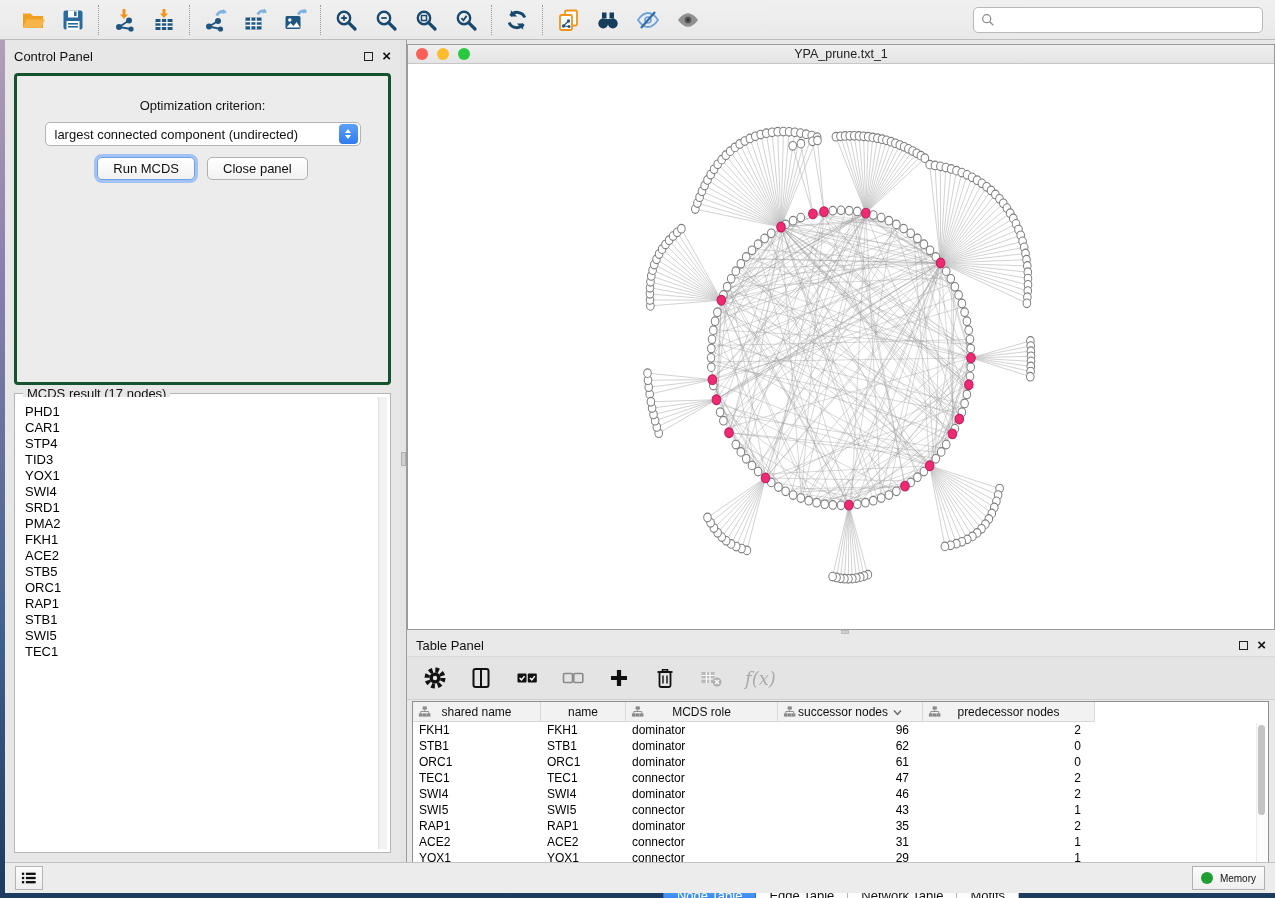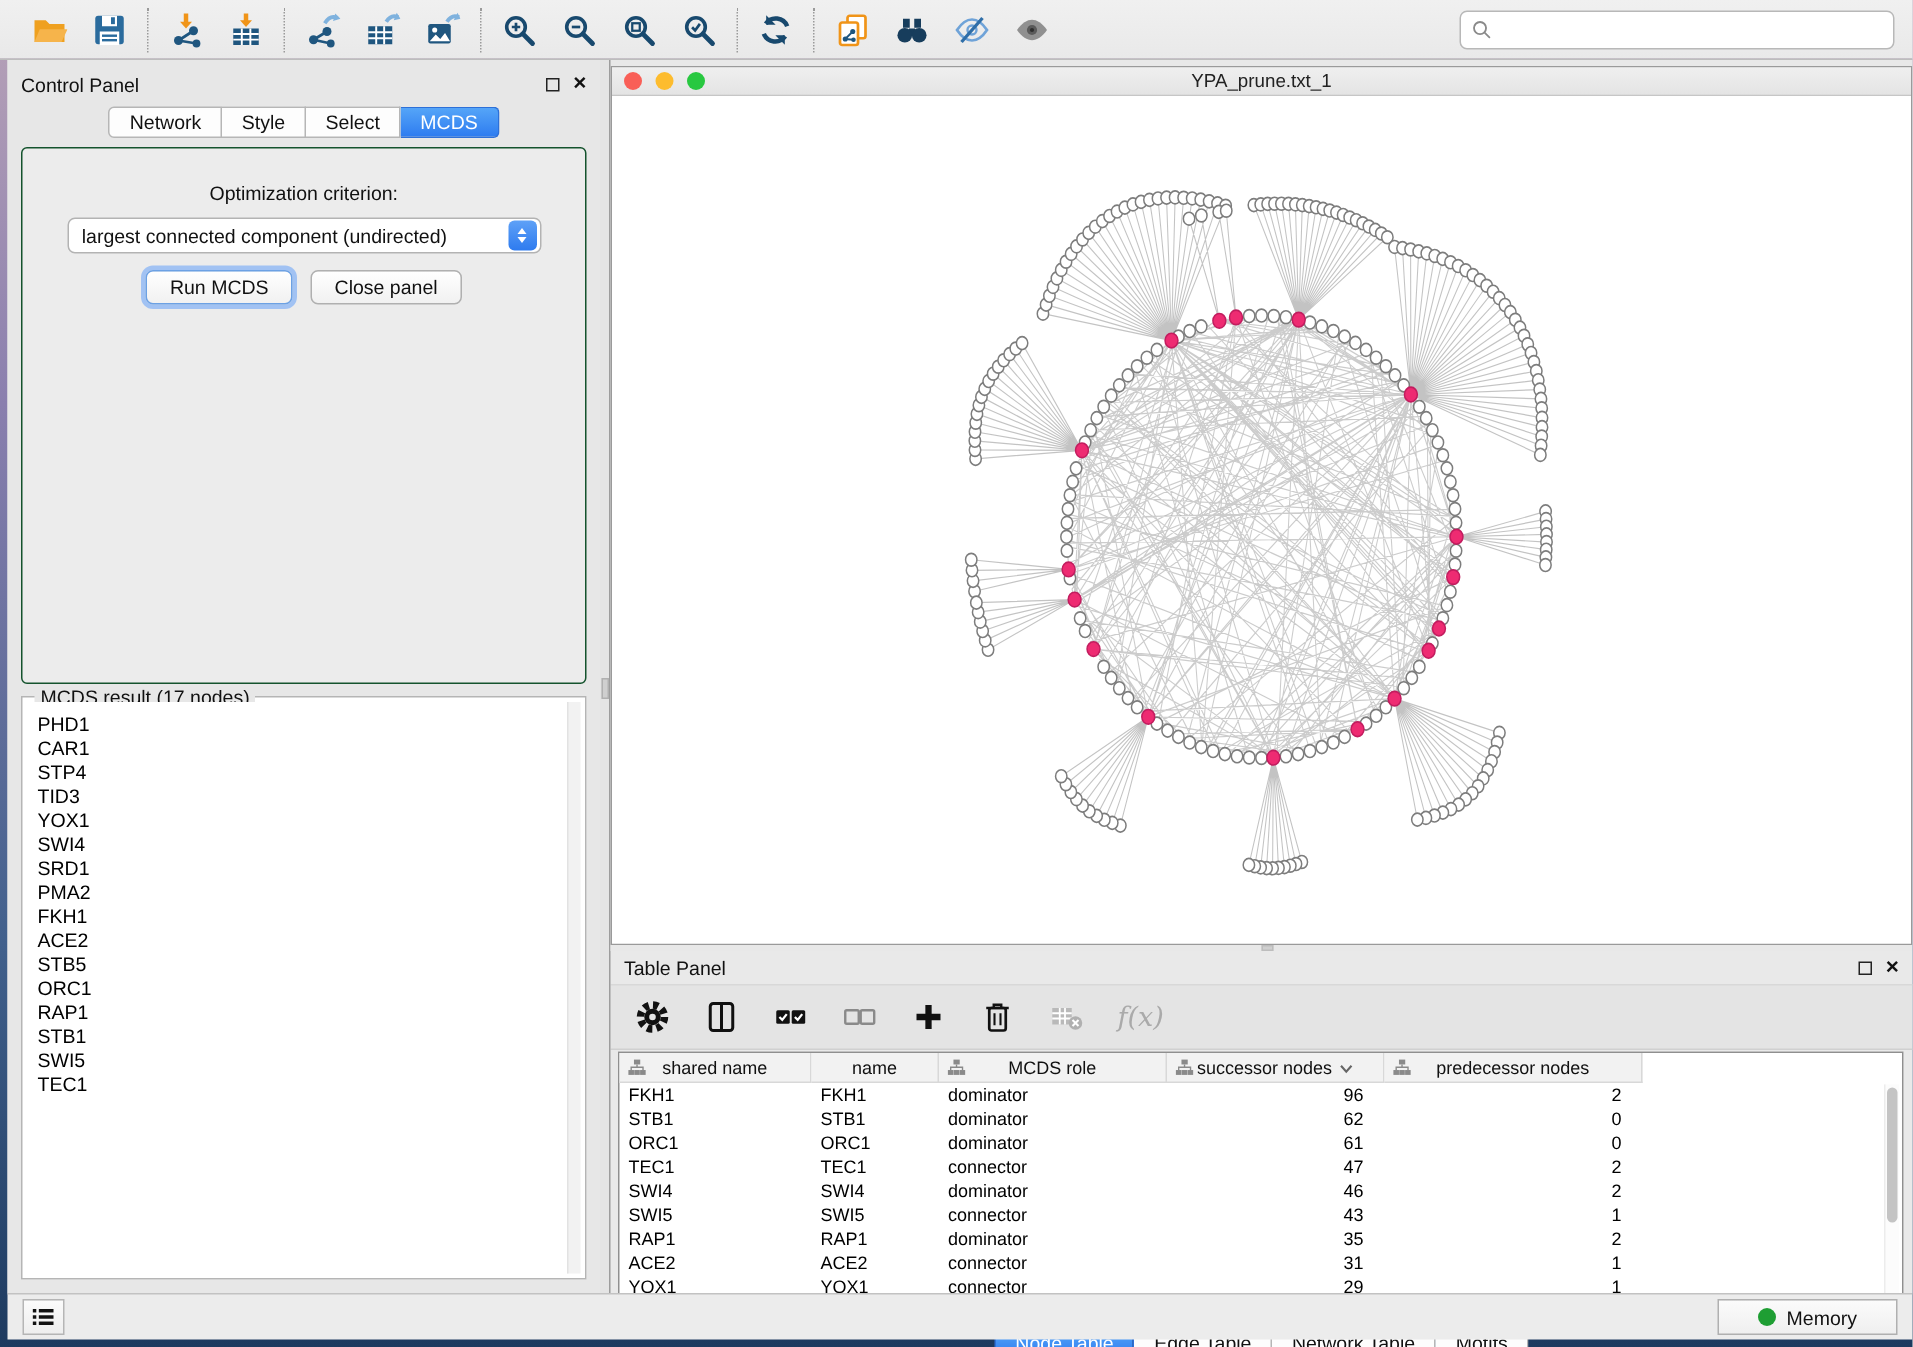--- a/index.html
+++ b/index.html
@@ -27,21 +27,21 @@
   .panel-title { font-size:13px; color:#111; }
   .panel-ctl { margin-left:auto; display:flex; align-items:center; gap:9px; }
   .float-ico { width:9px; height:9px; border:1.5px solid #222; display:inline-block; }
   .close-ico { font-size:15px; font-weight:bold; color:#111; line-height:10px; }
   .cp-tabs { display:flex; justify-content:center; margin:4px 0 0 0; flex:0 0 auto; }
   .seg-tab { height:21px; padding:0 13px; background:#fdfdfd; border:1px solid #b6b6b6; border-left:none;
              font-size:13px; display:flex; align-items:center; color:#111; }
   .seg-tab:first-child { border-left:1px solid #b6b6b6; border-radius:4px 0 0 4px; }
   .seg-tab:last-child { border-radius:0 4px 4px 0; }
   .seg-tab.active { background:linear-gradient(#55a5f8,#2e7cf0); border-color:#2e70d8; color:#fff; }
-  .cp-inner { margin:6px 9px 0 9px; height:358px; background:#ececec; border:1px solid #14532d; border-radius:4px;
+  .cp-inner { margin:6px 9px 0 9px; height:312px; background:#ececec; border:3px solid #14532d; border-radius:4px;
               display:flex; flex-direction:column; align-items:center; flex:0 0 auto; }
   .opt-label { margin-top:22px; font-size:13px; color:#111; }
   .dropdown { margin-top:9px; width:316px; height:24px; background:#fff; border:1px solid #b3b3b3; border-radius:5px;
               display:flex; align-items:center; }
   .dd-value { flex:1; padding-left:9px; font-size:13px; color:#111; white-space:nowrap; }
   .dd-stepper { width:19px; height:20px; margin:2px; border-radius:4px; background:linear-gradient(#5ea1f7,#2e7bef);
                 display:flex; flex-direction:column; align-items:center; justify-content:center; gap:2px; }
   .dd-up { width:0; height:0; border-left:3.5px solid transparent; border-right:3.5px solid transparent; border-bottom:4px solid #fff; }
   .dd-dn { width:0; height:0; border-left:3.5px solid transparent; border-right:3.5px solid transparent; border-top:4px solid #fff; }
   .cp-btnrow { display:flex; gap:12px; margin-top:11px; }
@@ -87,22 +87,22 @@
   .nt-cell { font-size:12px; color:#000; line-height:16px; white-space:nowrap; overflow:hidden; }
   .nt-scroll { position:absolute; top:21px; right:2px; bottom:2px; width:10px; background:#fcfcfc; border-left:1px solid #ececec; }
   .nt-thumb { position:absolute; top:2px; left:1px; width:7px; height:90px; border-radius:4px; background:#c4c4c4; }
   .tp-tabs { flex:1; display:flex; align-items:center; justify-content:center; }
 
   
   .statusbar { position:absolute; left:5px; right:0; bottom:5px; height:31px; background:#ececec; border-top:1px solid #c2c2c2;
                display:flex; align-items:center; padding:0 10px; }
   .list-btn { width:28px; height:24px; background:linear-gradient(#fbfbfb,#eee); border:1px solid #b5b5b5;
               display:flex; align-items:center; justify-content:center; }
-  .memory-btn { margin-left:auto; height:24px; padding:0 26px; background:linear-gradient(#fbfbfb,#efefef);
-                border:1px solid #b0b0b0; display:flex; align-items:center; gap:7px; font-size:13px; color:#111; }
+  .memory-btn { margin-left:auto; height:24px; padding:0 8px; background:linear-gradient(#fbfbfb,#efefef);
+                border:1px solid #b0b0b0; display:flex; align-items:center; gap:7px; font-size:10px; color:#111; }
   .mem-dot { width:12px; height:12px; border-radius:50%; }
 </style>
 </head>
 <body>
 
 <div class="toolbar">
   <span style="display: flex; align-items: center;">
       <span class="tb-group">
         <span class="tb-icon">
           <svg viewBox="0 0 24 24">
@@ -263,26 +263,20 @@
 <div class="main">
 
   <div class="cpanel">
     <div class="panel-titlebar">
       <span class="panel-title">Control Panel</span>
       <span class="panel-ctl">
         <span class="float-ico"></span>
         <span class="close-ico">×</span>
       </span>
     </div>
-    <div class="cp-tabs">
-        <span class="seg-tab">Network</span>
-        <span class="seg-tab">Style</span>
-        <span class="seg-tab">Select</span>
-        <span class="seg-tab active">MCDS</span>
-      </div>
     <div class="cp-inner">
       <div class="opt-label">Optimization criterion:</div>
       <div class="dropdown">
         <span class="dd-value">largest connected component (undirected)</span>
         <span class="dd-stepper">
             <span class="dd-up"></span>
             <span class="dd-dn"></span>
           </span>
       </div>
       <div class="cp-btnrow">

